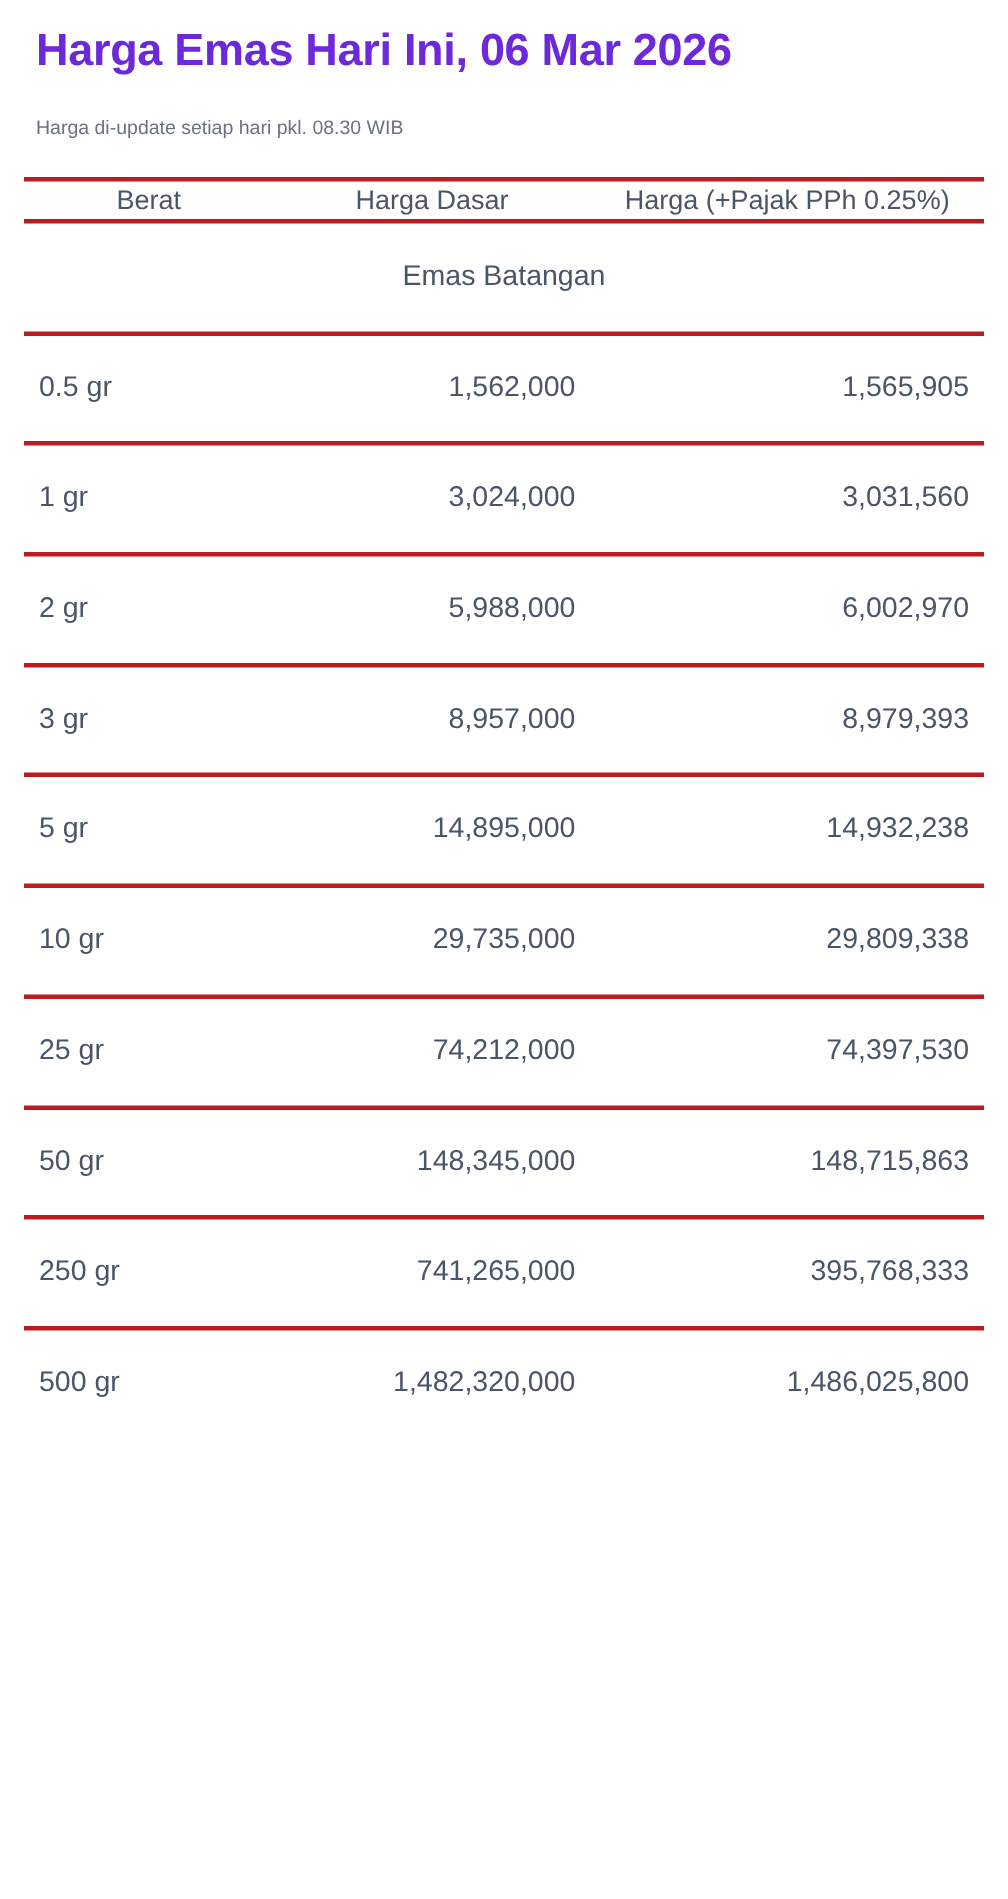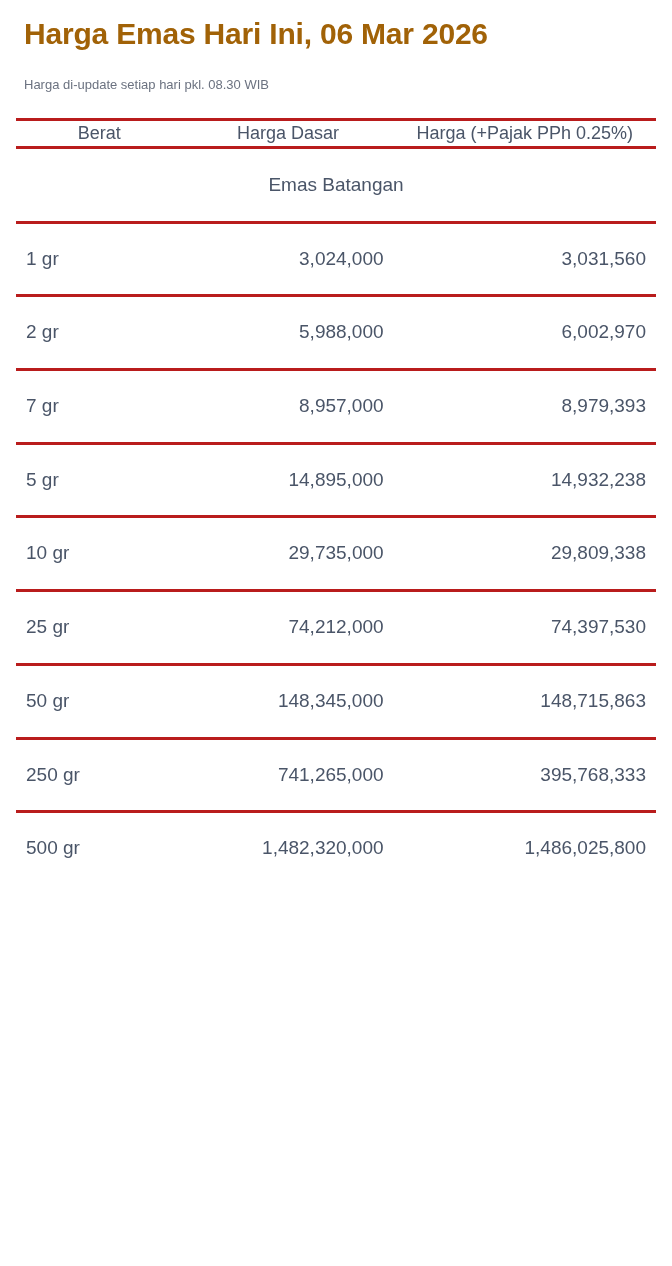--- a/index.html
+++ b/index.html
@@ -16,21 +16,21 @@
   }
   .page {
     width: 672px;
     min-height: 1266px;
     padding: 0 16px;
     background: #ffffff;
   }
   .page-title {
     font-size: 30px;
     font-weight: bold;
-    color: #a16207;
+    color: #6d28d9;
     letter-spacing: -0.2px;
     margin: 14px 0 0 8px;
     line-height: 1.35;
   }
   .subtitle {
     font-size: 13px;
     color: #6b7280;
     margin: 22px 0 0 8px;
     font-weight: 400;
   }
@@ -98,31 +98,36 @@
         <th class="col-dasar">Harga Dasar</th>
         <th class="col-pajak">Harga (+Pajak PPh 0.25%)</th>
       </tr>
     </thead>
     <tbody>
       <tr class="section-row">
         <td colspan="3">Emas Batangan</td>
       </tr>
 
       <tr class="data-row">
+        <td class="cell-berat">0.5 gr</td>
+        <td class="cell-dasar">1,562,000</td>
+        <td class="cell-pajak">1,565,905</td>
+      </tr>
+      <tr class="data-row">
         <td class="cell-berat">1 gr</td>
         <td class="cell-dasar">3,024,000</td>
         <td class="cell-pajak">3,031,560</td>
       </tr>
       <tr class="data-row">
         <td class="cell-berat">2 gr</td>
         <td class="cell-dasar">5,988,000</td>
         <td class="cell-pajak">6,002,970</td>
       </tr>
       <tr class="data-row">
-        <td class="cell-berat">7 gr</td>
+        <td class="cell-berat">3 gr</td>
         <td class="cell-dasar">8,957,000</td>
         <td class="cell-pajak">8,979,393</td>
       </tr>
       <tr class="data-row">
         <td class="cell-berat">5 gr</td>
         <td class="cell-dasar">14,895,000</td>
         <td class="cell-pajak">14,932,238</td>
       </tr>
       <tr class="data-row">
         <td class="cell-berat">10 gr</td>

